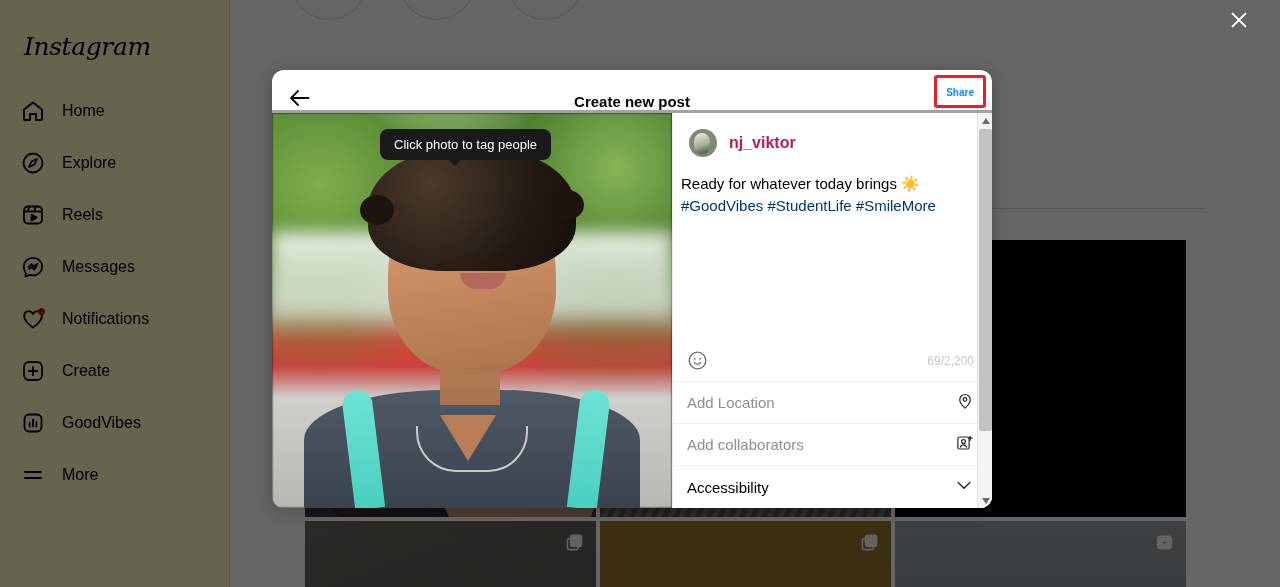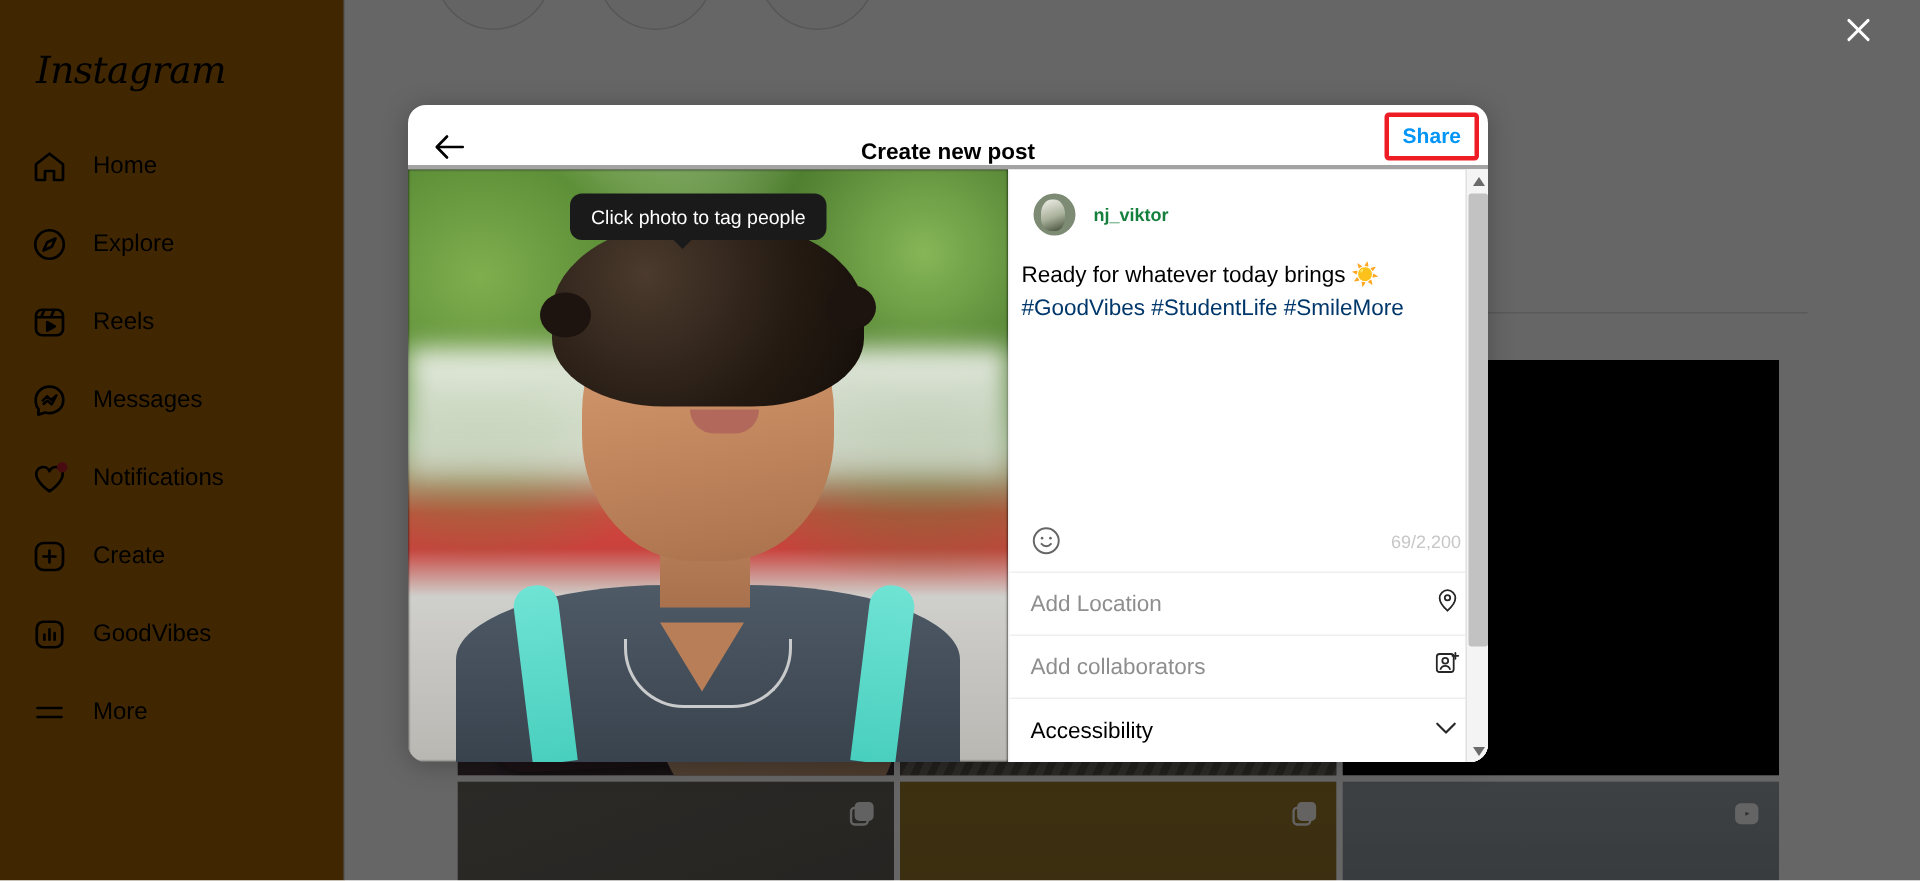--- a/index.html
+++ b/index.html
@@ -19,21 +19,21 @@
     overflow: hidden;
     background: #ffffff;
   }
 
   
   .sidebar {
     position: absolute;
     left: 0; top: 0;
     width: 230px;
     height: 587px;
-    background: #a16207;
+    background: #fef9c3;
     border-right: 1px solid #dbdbdb;
     padding-top: 16px;
     z-index: 1;
   }
   .logo {
     margin: 16px 0 24px 24px;
     font-family: "DejaVu Serif", serif;
     font-style: italic;
     font-size: 25px;
     font-weight: 400;
@@ -268,21 +268,21 @@
   .share-wrap {
     position: absolute;
     right: 6px; top: 5px;
     padding: 4px 9px;
     border: 3px solid #ee1c25;
     border-radius: 3px;
     cursor: pointer;
     background: #fff;
   }
   .share-label {
-    font-size: 14px;
+    font-size: 10px;
     font-weight: 600;
     color: #0095f6;
     line-height: 16px;
   }
 
   .modal-body {
     flex: 1;
     display: flex;
     min-height: 0;
   }
@@ -435,23 +435,23 @@
   }
   .avatar-post::after {
     content: "";
     position: absolute;
     left: 5px; top: 4px;
     width: 16px; height: 21px;
     border-radius: 45% 45% 40% 40%;
     background: linear-gradient(160deg,#f2f0ea 0%, #a8b09a 55%, #3f4a35 100%);
   }
   .username {
-    font-size: 12px;
+    font-size: 16px;
     font-weight: 700;
-    color: #15803d;
+    color: #be185d;
   }
   .caption-text {
     padding: 12px 16px 0 8px;
     font-size: 15px;
     line-height: 22px;
     color: #000;
     word-wrap: break-word;
   }
   .hashtags { color: #00376b; }
   .caption-spacer { flex: 1; min-height: 0; }

